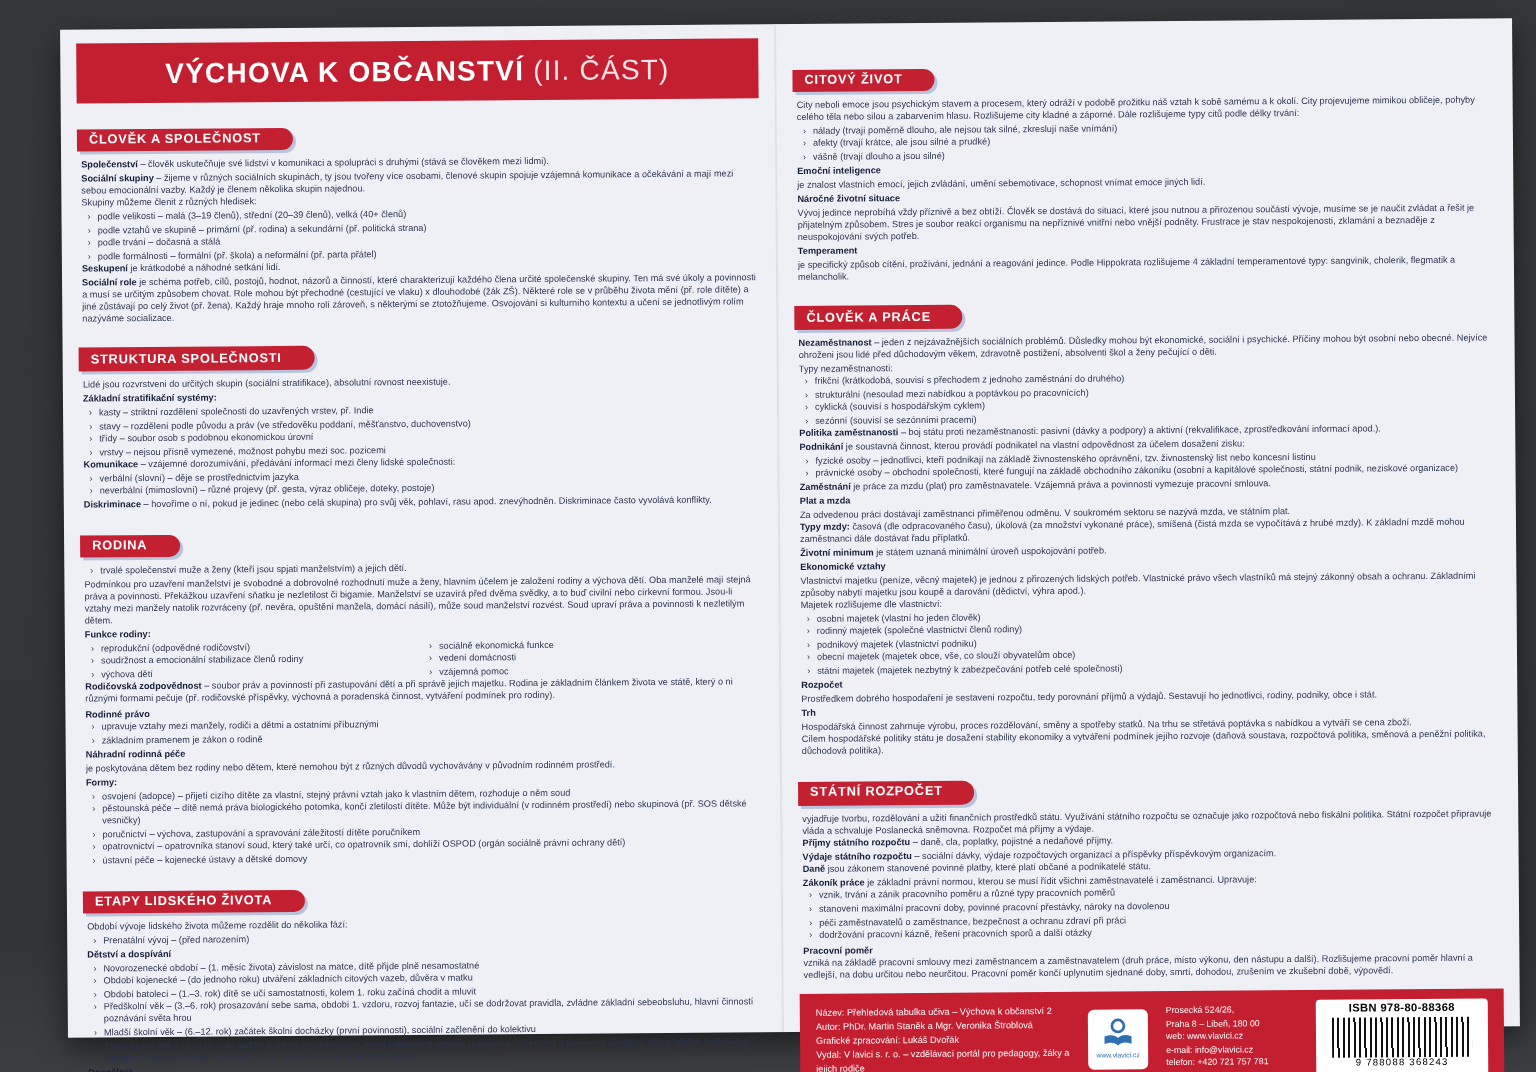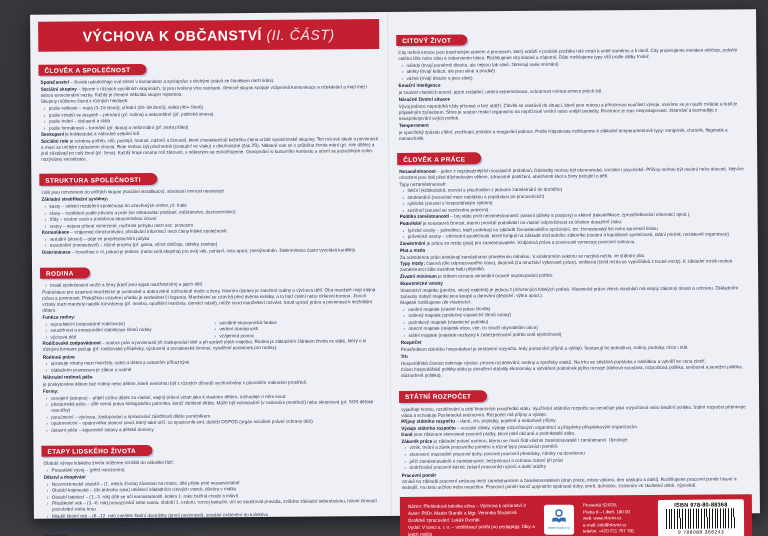--- a/index.html
+++ b/index.html
@@ -16,21 +16,21 @@
     display:flex;
   }
   .page{box-sizing:border-box;position:relative;padding:5px 8px 4px 8px;}
   .page-left{width:358px;flex:none;border-right:1px solid #dfe1e9;}
   .page-right{flex:1;display:flex;flex-direction:column;}
   .title-bar{
     background:#c41e31;color:#fff;text-align:center;
     height:30px;line-height:30px;margin:2px 0 7px 0;
     font-weight:bold;font-size:14px;letter-spacing:.6px;white-space:nowrap;
   }
-  .title-bar .suffix{font-weight:normal;color:rgba(255,255,255,.88);font-style:italic;}
+  .title-bar .suffix{font-weight:normal;color:rgba(255,255,255,.88);}
   .top-band{height:13px;background:#c41e31;margin:4px 0 8px 0;}
   .sec{margin-bottom:3px;}
   .sec-h{
     display:inline-block;background:#c32032;color:#fff;
     font-weight:bold;font-size:6.4px;letter-spacing:.4px;
     padding:2.4px 16px 2.4px 6px;border-radius:0 8px 8px 0;
     box-shadow:1.5px 1.5px 0 0 #b9c4dc;
     margin:1px 0 2px 0;
   }
   .sec-b{

